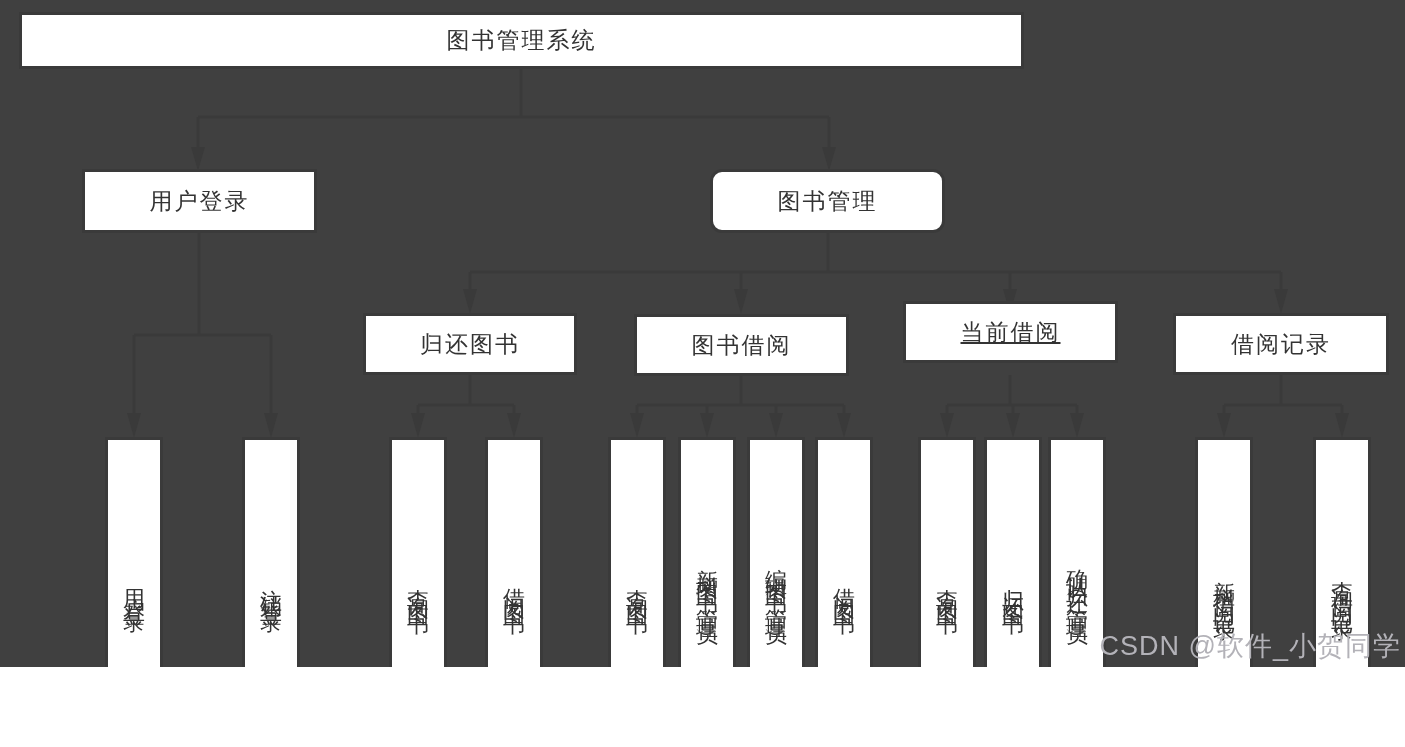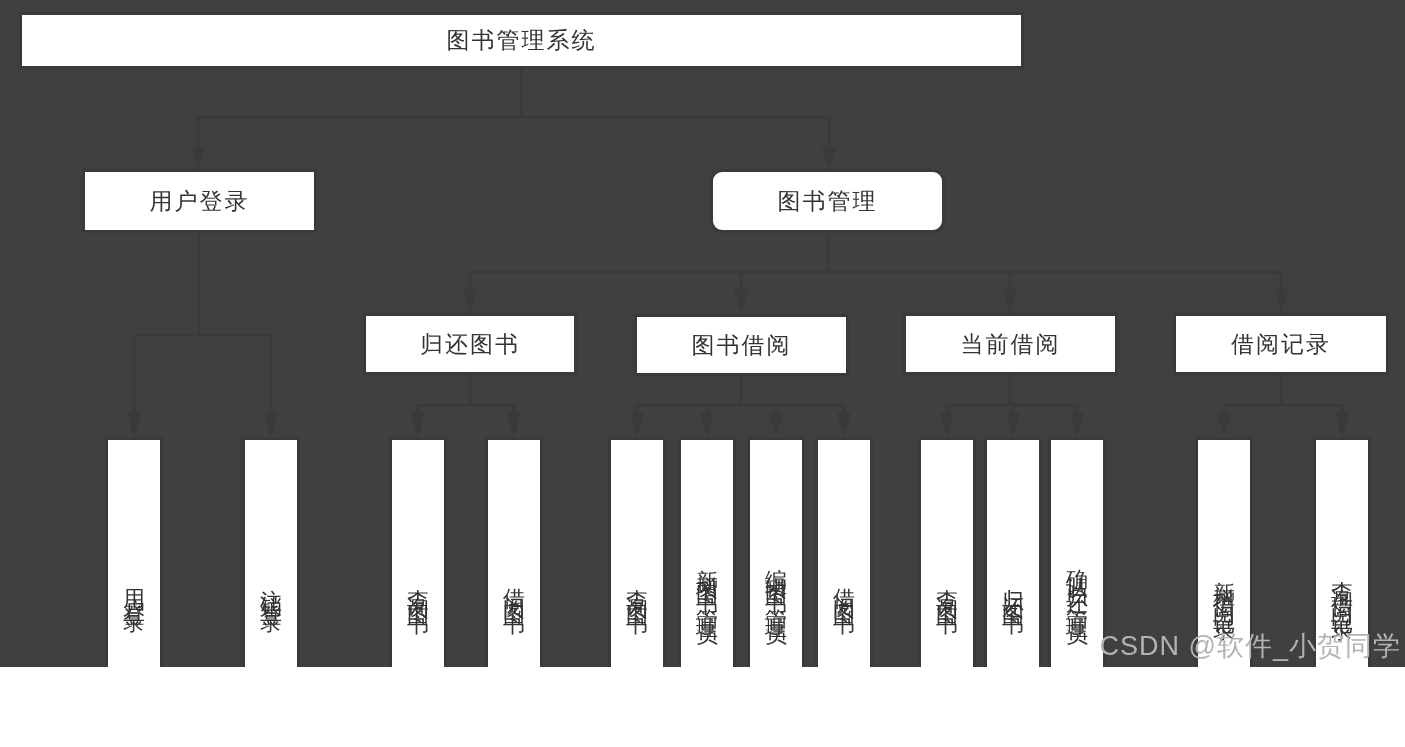--- a/index.html
+++ b/index.html
@@ -91,21 +91,21 @@
     <polygon points="1335,413 1349,413 1342,438"></polygon>
   </svg>
 
   <div class="node h-node" style="left:19px; top:12px; width:1005px; height:57px;">图书管理系统</div>
 
   <div class="node h-node" style="left:82px; top:169px; width:235px; height:64px;">用户登录</div>
   <div class="node h-node" style="left:710px; top:169px; width:235px; height:64px;border-radius:12px;">图书管理</div>
 
   <div class="node h-node" style="left:363px; top:313px; width:214px; height:62px;">归还图书</div>
   <div class="node h-node" style="left:634px; top:314px; width:215px; height:62px;">图书借阅</div>
-  <div class="node h-node" style="left:903px; top:313px; width:215px; height:62px;">当前借阅</div>
+  <div class="node h-node" style="left:903px; top:301px; width:215px; height:62px;text-decoration:underline;">当前借阅</div>
   <div class="node h-node" style="left:1173px; top:313px; width:216px; height:62px;">借阅记录</div>
 
   <div class="node v-node" style="left:105px; top:437px; width:58px; height:299px;">用户登录</div>
   <div class="node v-node" style="left:242px; top:437px; width:58px; height:299px;">注销登录</div>
 
   <div class="node v-node" style="left:389px; top:437px; width:58px; height:299px;">查询图书</div>
   <div class="node v-node" style="left:485px; top:437px; width:58px; height:299px;">借阅图书</div>
 
   <div class="node v-node" style="left:608px; top:437px; width:58px; height:299px;">查询图书</div>
   <div class="node v-node" style="left:678px; top:437px; width:58px; height:299px;">新增图书（管理员）</div>

